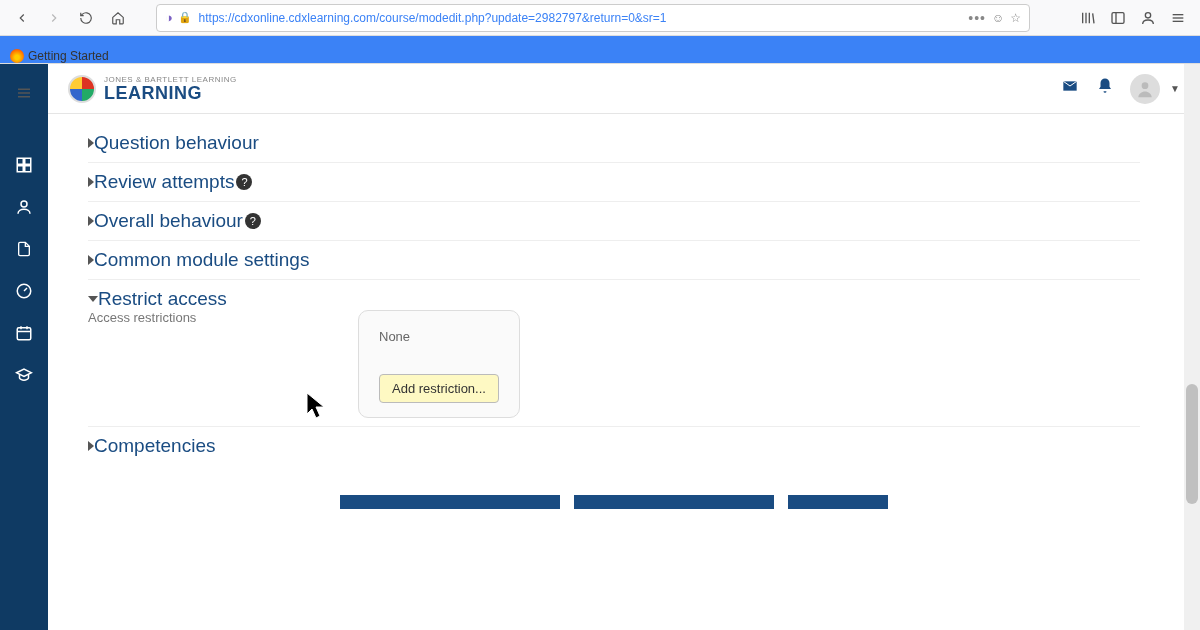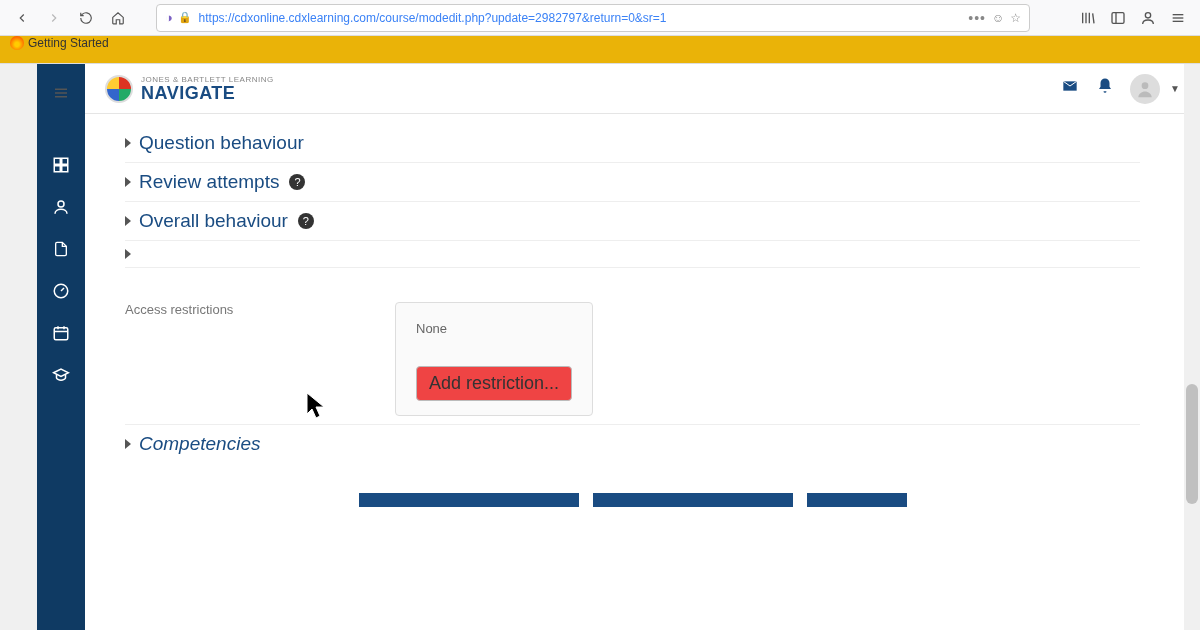--- a/index.html
+++ b/index.html
@@ -23,28 +23,28 @@
   }
   .url-shield { color: #7b61c4; font-size: 13px; }
   .url-lock { color: #555; font-size: 11px; }
   .url-text { color: #3b82f6; white-space: nowrap; overflow: hidden; }
   .browser-right { display: flex; gap: 2px; }
   .toolbar-icon {
     width: 28px; height: 28px; display: flex; align-items: center;
     justify-content: center; color: #555; cursor: pointer; font-size: 14px;
   }
   .bookmarks-bar {
-    height: 28px; background: #eab308; border-bottom: 1px solid #ddd;
-    display: flex; align-items: flex-start; padding: 0 10px; font-size: 12px; gap: 6px;
+    height: 28px; background: #3b82f6; border-bottom: 1px solid #ddd;
+    display: flex; align-items: flex-end; padding: 0 10px; font-size: 12px; gap: 6px;
   }
   .bookmark-item { display: flex; align-items: center; gap: 4px; color: #333; cursor: pointer; }
   .fire-icon { width: 14px; height: 14px; background: radial-gradient(circle at 50% 60%, #ffcc00 20%, #ff6600 70%, #cc3300); border-radius: 50% 50% 50% 50%; }
 
   
-  .page-wrap { display: flex; height: calc(100% - 64px); padding-left: 37px; }
+  .page-wrap { display: flex; height: calc(100% - 64px); }
   .left-rail {
     width: 48px; background: #0f3a63; display: flex; flex-direction: column;
     align-items: center; padding-top: 18px; gap: 20px;
   }
   .rail-icon {
     width: 22px; height: 22px; color: #fff; display: flex;
     align-items: center; justify-content: center; cursor: pointer;
   }
   .main-area { flex: 1; background: #fff; overflow-y: auto; position: relative; }
   .app-header {
@@ -66,47 +66,47 @@
     width: 30px; height: 30px; border-radius: 50%; background: #ddd;
     display: flex; align-items: center; justify-content: center;
   }
   .caret-down { font-size: 10px; color: #555; margin-left: -6px; cursor: pointer; }
 
   .content { padding: 10px 60px 40px 40px; }
   .section {
     padding: 8px 0; border-bottom: 1px solid #eee;
   }
   .section-header {
-    display: flex; align-items: center; gap: 8px; cursor: pointer;
+    display: flex; align-items: center; cursor: pointer;
   }
   .caret {
     width: 0; height: 0; border-top: 5px solid transparent;
     border-bottom: 5px solid transparent; border-left: 6px solid #555;
   }
   .caret.expanded {
     border-left: 5px solid transparent; border-right: 5px solid transparent;
     border-top: 6px solid #555; border-bottom: none;
   }
   .section-title { font-size: 19px; color: #1a4c82; font-weight: 400; }
   .help-icon {
     width: 16px; height: 16px; border-radius: 50%; background: #333;
     color: #fff; font-size: 11px; display: inline-flex;
     align-items: center; justify-content: center; margin-left: 2px;
   }
-  .section-body { margin-top: 26px; display: flex; }
+  .section-body { margin-top: 0; display: flex; }
   .field-label { width: 270px; font-size: 13px; color: #777; padding-left: 0; }
   .field-control { }
   .restriction-box {
-    border: 1px solid #ddd; border-radius: 4px; padding: 18px 20px 14px;
+    border: 1px solid #ddd; border-radius: 10px; padding: 18px 20px 14px;
     min-width: 140px; background: #fafafa;
   }
   .none-text { font-size: 13px; color: #666; margin-bottom: 30px; }
   .add-btn {
-    border: 1px solid #bbb; background: #ef4444; border-radius: 4px;
-    padding: 6px 12px; font-size: 18px; color: #333; cursor: pointer;
+    border: 1px solid #bbb; background: #fef9c3; border-radius: 4px;
+    padding: 6px 12px; font-size: 13px; color: #333; cursor: pointer;
   }
 
   .footer-buttons {
     display: flex; gap: 14px; justify-content: center; margin-top: 30px;
   }
   .footer-btn {
     height: 14px; background: #1a4c82; border: none;
   }
   .fb1 { width: 220px; }
   .fb2 { width: 200px; }
@@ -249,21 +249,21 @@
         </svg>
     </div>
   </div>
 
   <div class="main-area">
     <div class="app-header">
       <div class="logo-block">
         <div class="logo-badge"></div>
         <div class="logo-text-wrap">
           <span class="logo-sub">JONES &amp; BARTLETT LEARNING</span>
-          <span class="logo-main">NAVIGATE</span>
+          <span class="logo-main">LEARNING</span>
         </div>
       </div>
       <div class="header-right">
         <span class="header-icon">
           <svg width="20" height="16" viewBox="0 0 24 24" fill="#1a4c82">
               <path d="M2 5h20v14H2z" fill="#1a4c82"></path>
               <path d="M2 5l10 7 10-7" stroke="#fff" stroke-width="1.5" fill="none"></path>
             </svg>
         </span>
         <span class="header-icon">
@@ -305,37 +305,42 @@
         <div class="section-header">
           <span class="caret"></span>
           <span class="section-title">Overall behaviour</span>
           <span class="help-icon">?</span>
         </div>
       </div>
 
       <div class="section">
         <div class="section-header">
           <span class="caret"></span>
+          <span class="section-title">Common module settings</span>
         </div>
       </div>
 
       <div class="section" style="border-bottom:1px solid #eee;">
+        <div class="section-header">
+          <span class="caret expanded"></span>
+          <span class="section-title">Restrict access</span>
+        </div>
         <div class="section-body">
           <div class="field-label">Access restrictions</div>
           <div class="field-control">
             <div class="restriction-box">
               <div class="none-text">None</div>
               <button class="add-btn">Add restriction...</button>
             </div>
           </div>
         </div>
       </div>
 
 
-      <div class="section" style="border-bottom:none;font-style:italic;">
+      <div class="section" style="border-bottom:none;">
         <div class="section-header">
           <span class="caret"></span>
           <span class="section-title">Competencies</span>
         </div>
       </div>
 
       <div class="footer-buttons">
         <button class="footer-btn fb1"></button>
         <button class="footer-btn fb2"></button>
         <button class="footer-btn fb3"></button>

